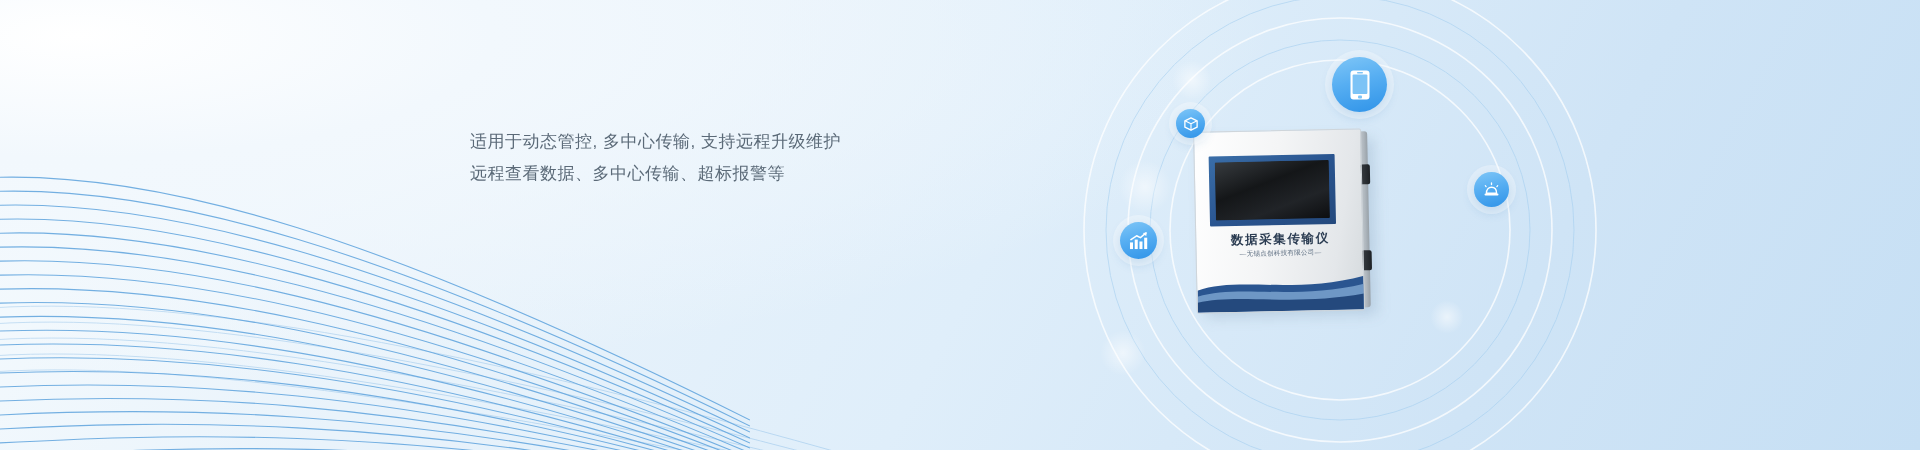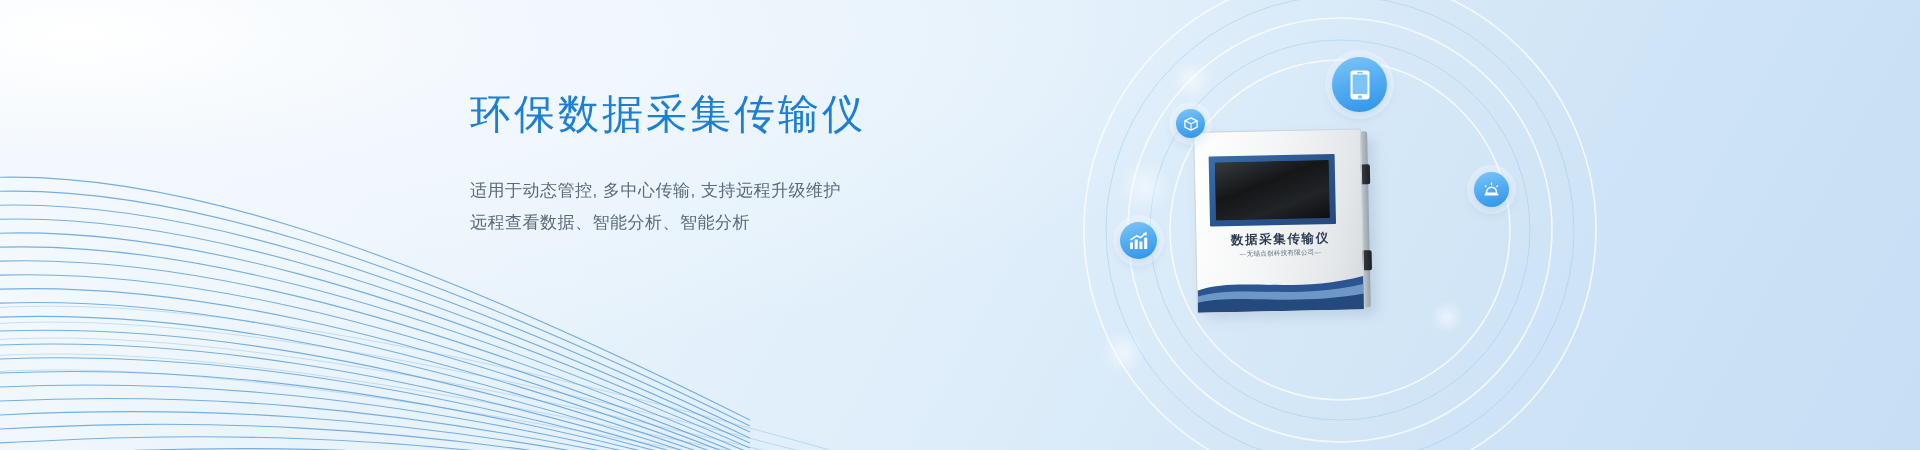--- a/index.html
+++ b/index.html
@@ -213,25 +213,24 @@
       <circle cx="400" cy="290" r="234"></circle>
     </g>
   </svg>
 
   <div class="glow-blob blob-a"></div>
   <div class="glow-blob blob-b"></div>
   <div class="glow-blob blob-c"></div>
   <div class="glow-blob blob-d"></div>
 
   <div class="copy">
-    <h1 class="headline">环保数据采集传输仪</h1>
 
     <div class="sub-list">
       <p class="sub-line">适用于动态管控, 多中心传输, 支持远程升级维护</p>
-      <p class="sub-line">远程查看数据、智能分析、智能分析</p>
+      <p class="sub-line">远程查看数据、多中心传输、超标报警等</p>
     </div>
   </div>
 
   <div class="device-wrap">
     <div class="device-shadow"></div>
     <div class="device-side"></div>
     <div class="hinge hinge-top"></div>
     <div class="hinge hinge-bottom"></div>
 
     <div class="device-body">

